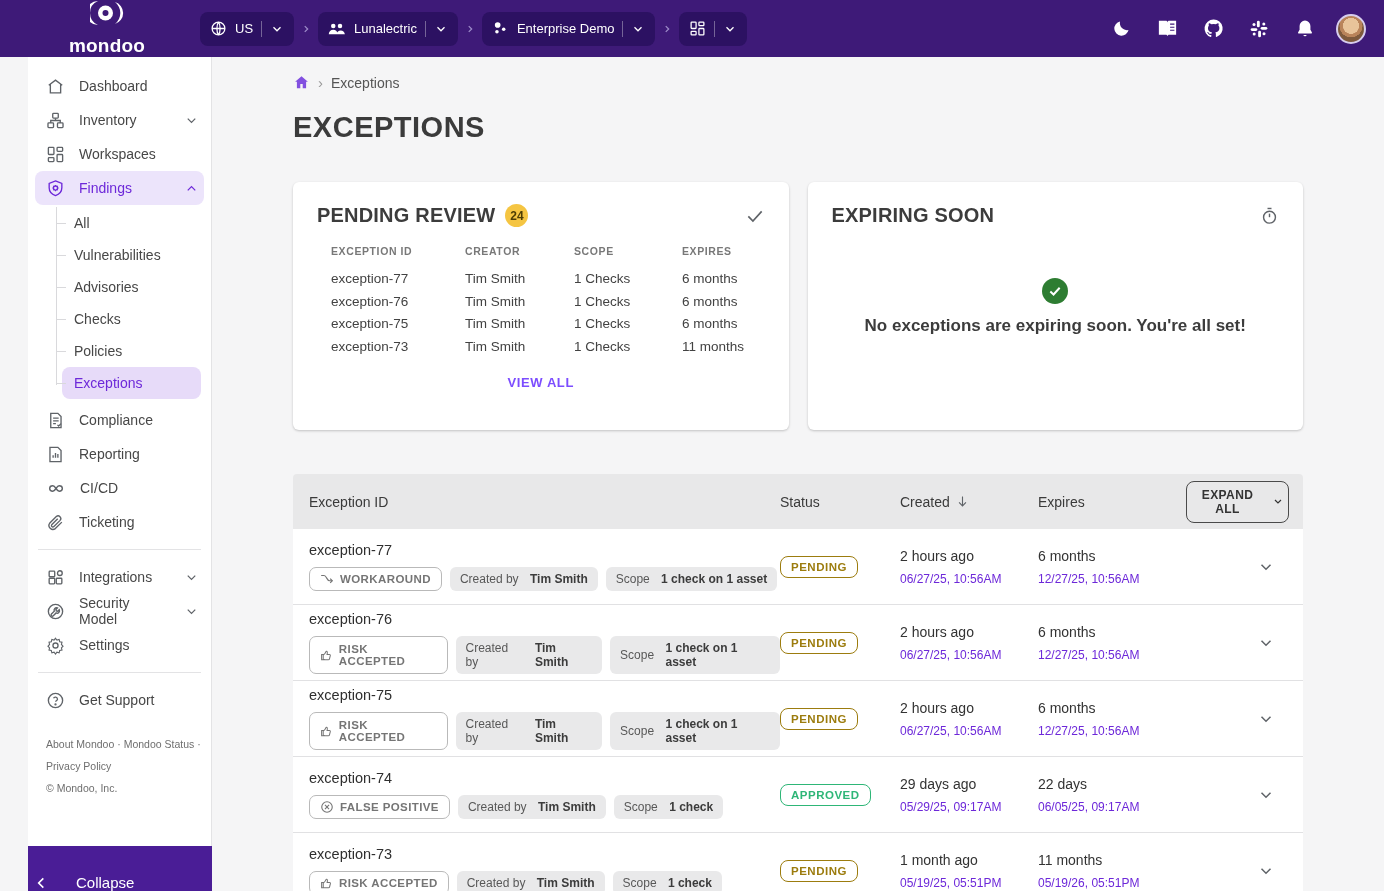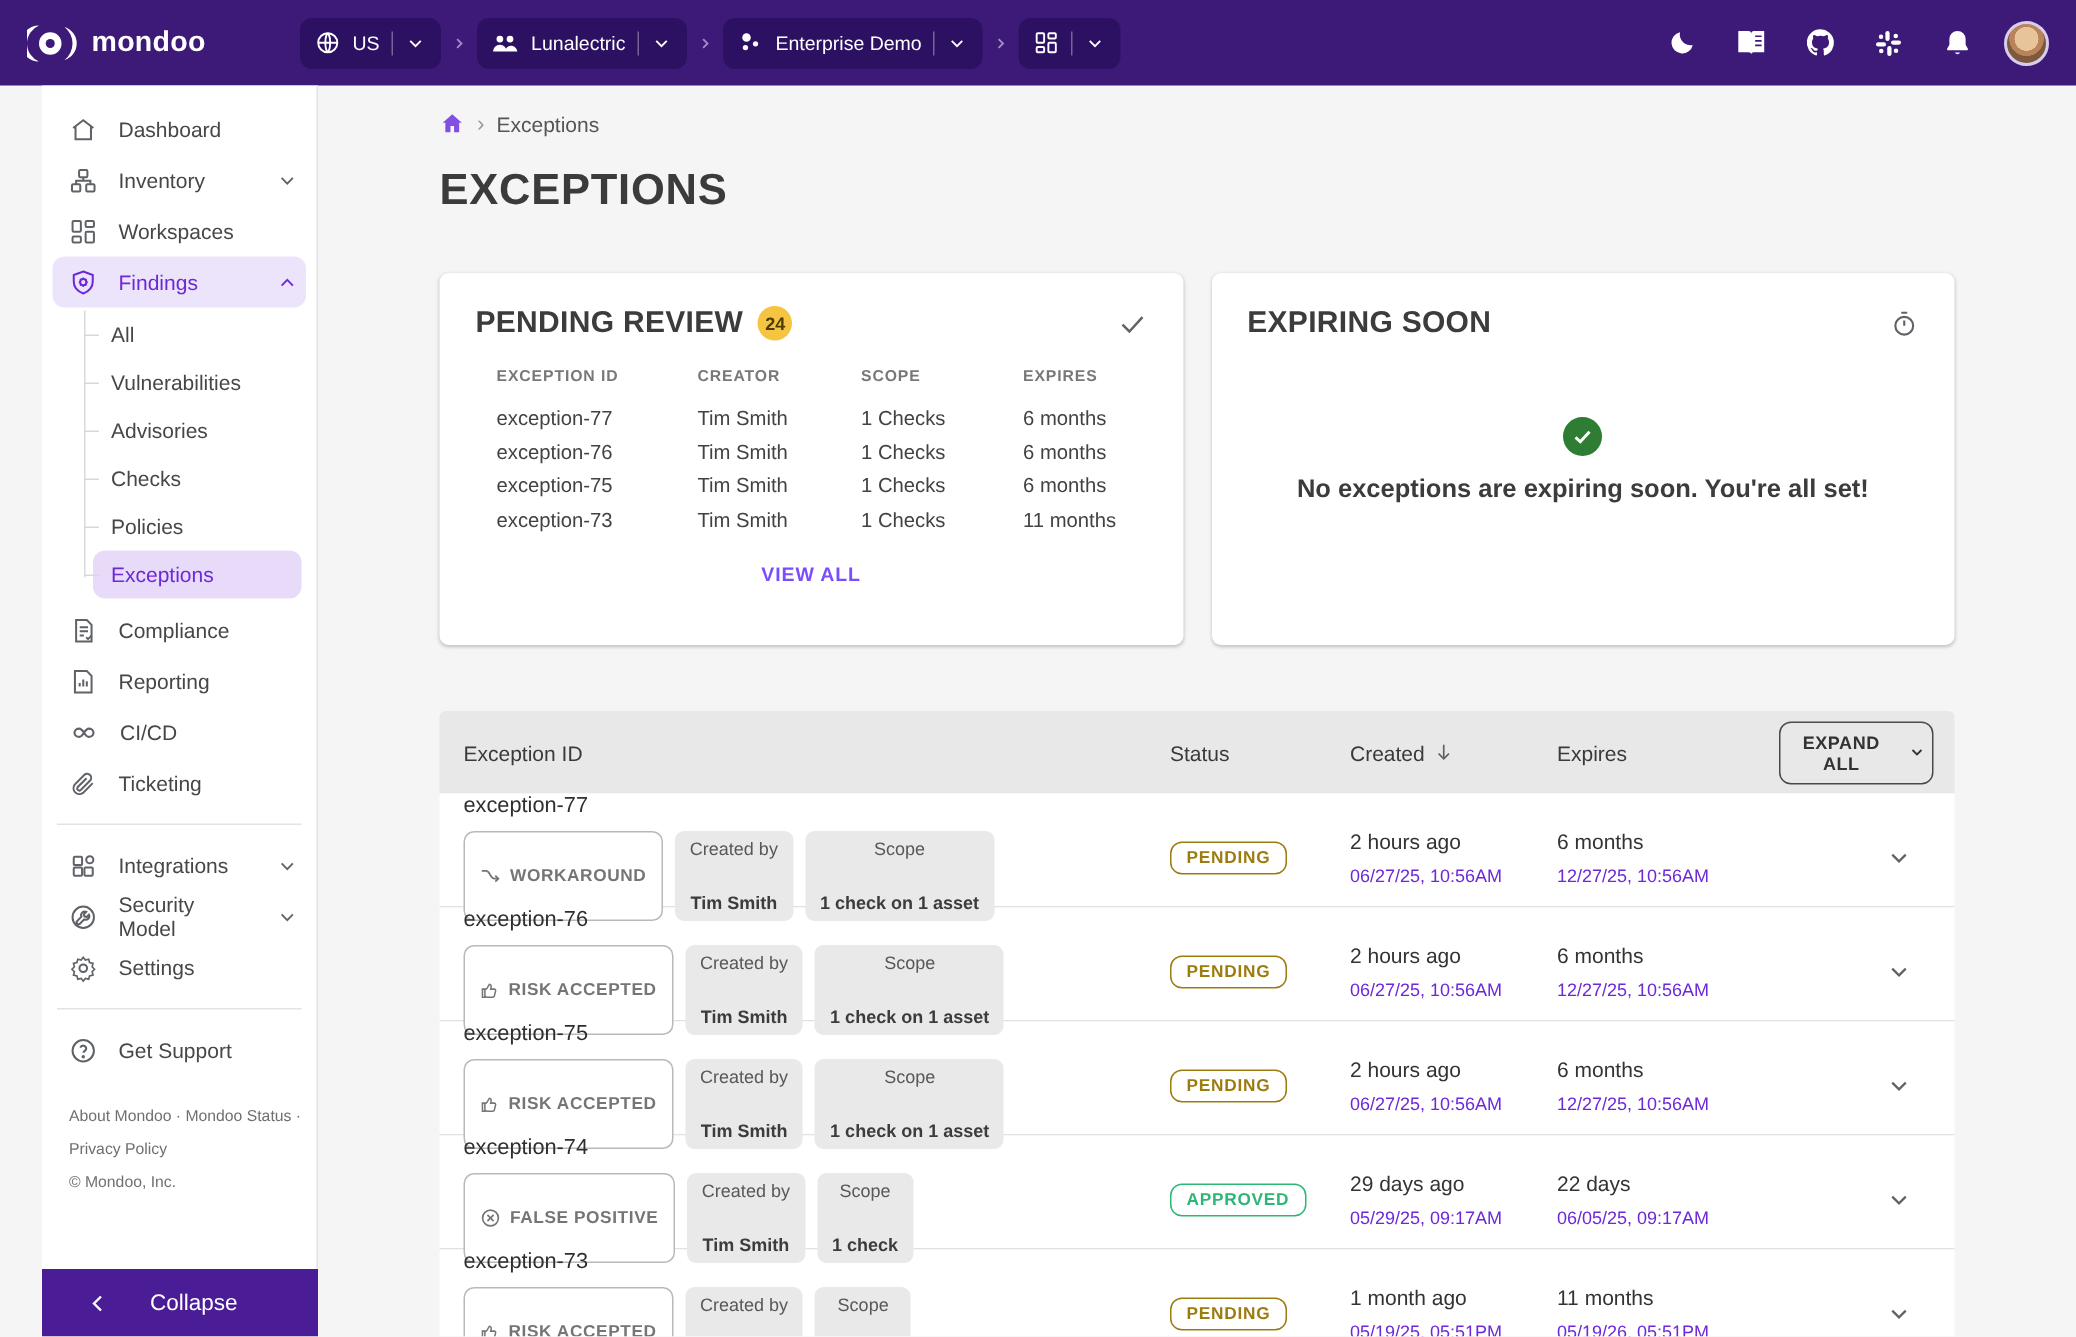--- a/index.html
+++ b/index.html
@@ -1,20 +1,20 @@
 <!DOCTYPE html>
 <html><head>
 <meta charset="utf-8">
 <style>
   * { margin:0; padding:0; box-sizing:border-box; }
   html,body { width:1384px; height:891px; overflow:hidden; font-family:"Liberation Sans",sans-serif; background:#f5f5f6; }
 
   
   .topbar { height:57px; background:#3e1a78; display:flex; align-items:center; padding:0 14px 0 18px; }
-  .logo { display:flex; align-items:center; gap:9px; width:178px; }
+  .logo { display:flex; align-items:center; gap:9px; width:178px;flex-direction:column; }
   .logo-mark { display:flex; align-items:center; gap:2px; }
   .logo-word { color:#fff; font-size:19px; font-weight:700; letter-spacing:.2px; }
   .selectors { display:flex; align-items:center; gap:4px; margin-left:4px; }
   .pill { display:flex; align-items:center; gap:8px; background:#2c1162; border-radius:8px; height:34px; padding:0 10px; color:#fff; cursor:pointer; }
   .pill .plabel { font-size:13px; }
   .pill .pdiv { width:1px; height:16px; background:rgba(255,255,255,.35); }
   .crumb-sep { color:#9d8cc9; display:flex; align-items:center; padding:0 3px; }
   .tb-right { margin-left:auto; display:flex; align-items:center; gap:8px; }
   .tb-icon { width:38px; height:38px; display:flex; align-items:center; justify-content:center; border-radius:50%; cursor:pointer; color:#fff; }
   .avatar { width:30px; height:30px; border-radius:50%; background:radial-gradient(circle at 50% 38%, #e8c49a 0 38%, #b9845a 39% 55%, #7d5a3c 56% 100%); border:2px solid #d7cdee; }
@@ -34,21 +34,21 @@
   .nav-item.active-parent { background:#ece4fb; border-radius:8px; margin:0 7px; padding:0 5px 0 11px; color:#6d28d9; }
   .nav-item.active-parent svg { color:#6d28d9; }
   .subtree { position:relative; margin:2px 0 4px 0; }
   .subtree:before { content:""; position:absolute; left:28px; top:0; bottom:14px; width:1px; background:#d9d9dc; }
   .sub-item { position:relative; display:flex; align-items:center; height:32px; margin:0 10px 0 34px; padding-left:12px; font-size:14px; color:#474747; cursor:pointer; border-radius:8px; }
   .sub-item:before { content:""; position:absolute; left:-6px; top:50%; width:10px; height:1px; background:#d9d9dc; }
   .sub-item.active { background:#e7dbf9; color:#6d28d9; }
   .nav-div { height:1px; background:#e3e3e5; margin:10px 10px; }
   .side-footer { position:absolute; left:18px; bottom:92px; font-size:10.5px; color:#6f6f6f; line-height:22px; }
   .side-footer a { color:#6f6f6f; text-decoration:none; cursor:pointer; }
-  .collapse-bar { position:absolute; left:0; bottom:0; width:184px; height:45px; background:#4a1d96; color:#fff; display:flex; align-items:center; gap:26px; padding-left:30px; cursor:pointer; font-size:15px; }
+  .collapse-bar { position:absolute; left:0; bottom:0; width:184px; height:45px; background:#4a1d96; color:#fff; display:flex; align-items:flex-end; gap:26px; padding-left:6px; cursor:pointer; font-size:15px; }
 
   
   .breadcrumb { display:flex; align-items:center; gap:8px; padding-top:17px; font-size:14px; color:#555; }
   .breadcrumb .bc-sep { color:#9a9a9a; font-size:15px; }
   h1.page-title { margin-top:20px; font-size:29px; font-weight:800; color:#3b3b3b; letter-spacing:.5px; }
 
   .cards { display:flex; gap:19px; margin-top:38px; }
   .card { background:#fff; border-radius:6px; box-shadow:0 1px 3px rgba(0,0,0,.14), 0 1px 2px rgba(0,0,0,.08); width:509.5px; height:248px; padding:22px 24px; }
   .card-head { display:flex; align-items:center; gap:10px; }
   .card-title { font-size:20px; font-weight:800; color:#3c3c3c; letter-spacing:.2px; }
@@ -69,21 +69,21 @@
   
   .xtable { margin-top:44px; }
   .xt-head { background:#e8e8e9; border-radius:4px 4px 0 0; height:55px; display:grid; grid-template-columns:minmax(0,1fr) 120px 138px 148px 117px; align-items:center; padding-left:16px; }
   .xt-head .hc { font-size:14px; color:#3a3a3a; display:flex; align-items:center; gap:5px; }
   .expand-btn { justify-self:end; margin-right:14px; display:flex; align-items:center; gap:8px; border:1.5px solid #4a4a4a; border-radius:8px; padding:6px 4px; font-size:12px; font-weight:700; letter-spacing:.4px; color:#333; background:transparent; cursor:pointer; font-family:"Liberation Sans",sans-serif; }
 
   .xt-row { background:#fff; height:76px; border-bottom:1px solid #e1e1e3; display:grid; grid-template-columns:minmax(0,1fr) 120px 138px 148px 117px; align-items:center; padding-left:16px; cursor:pointer; }
   .id-cell .xid { font-size:14.5px; color:#2f2f2f; margin-bottom:9px; }
   .chips { display:flex; gap:8px; }
   .chip-outline { display:flex; align-items:center; gap:6px; border:1px solid #b9b9b9; border-radius:7px; padding:0 10px; font-size:11.5px; font-weight:700; letter-spacing:.4px; color:#757575; background:#fff; }
-  .chip-gray { display:flex; align-items:center; gap:4px; background:#e9e9ea; border-radius:6px; padding:5px 10px; font-size:12px; color:#585858;flex-direction:column; }
+  .chip-gray { display:flex; align-items:center; gap:4px; background:#e9e9ea; border-radius:6px; padding:5px 10px; font-size:12px; color:#585858; }
   .chip-gray b { color:#3c3c3c; }
   .status-chip { display:inline-block; border:1.5px solid; border-radius:8px; padding:4px 10px; font-size:11.5px; font-weight:700; letter-spacing:.5px; width:fit-content; }
   .status-pending { color:#9c7c0e; border-color:#9c7c0e; }
   .status-approved { color:#2eb677; border-color:#2eb677; }
   .dcell .l1 { font-size:14px; color:#333; }
   .dcell .l2 { font-size:12px; color:#6d28d9; margin-top:8px; }
   .row-chev { justify-self:end; margin-right:28px; color:#5f6368; cursor:pointer; }
 </style>
 </head>
 <body>

